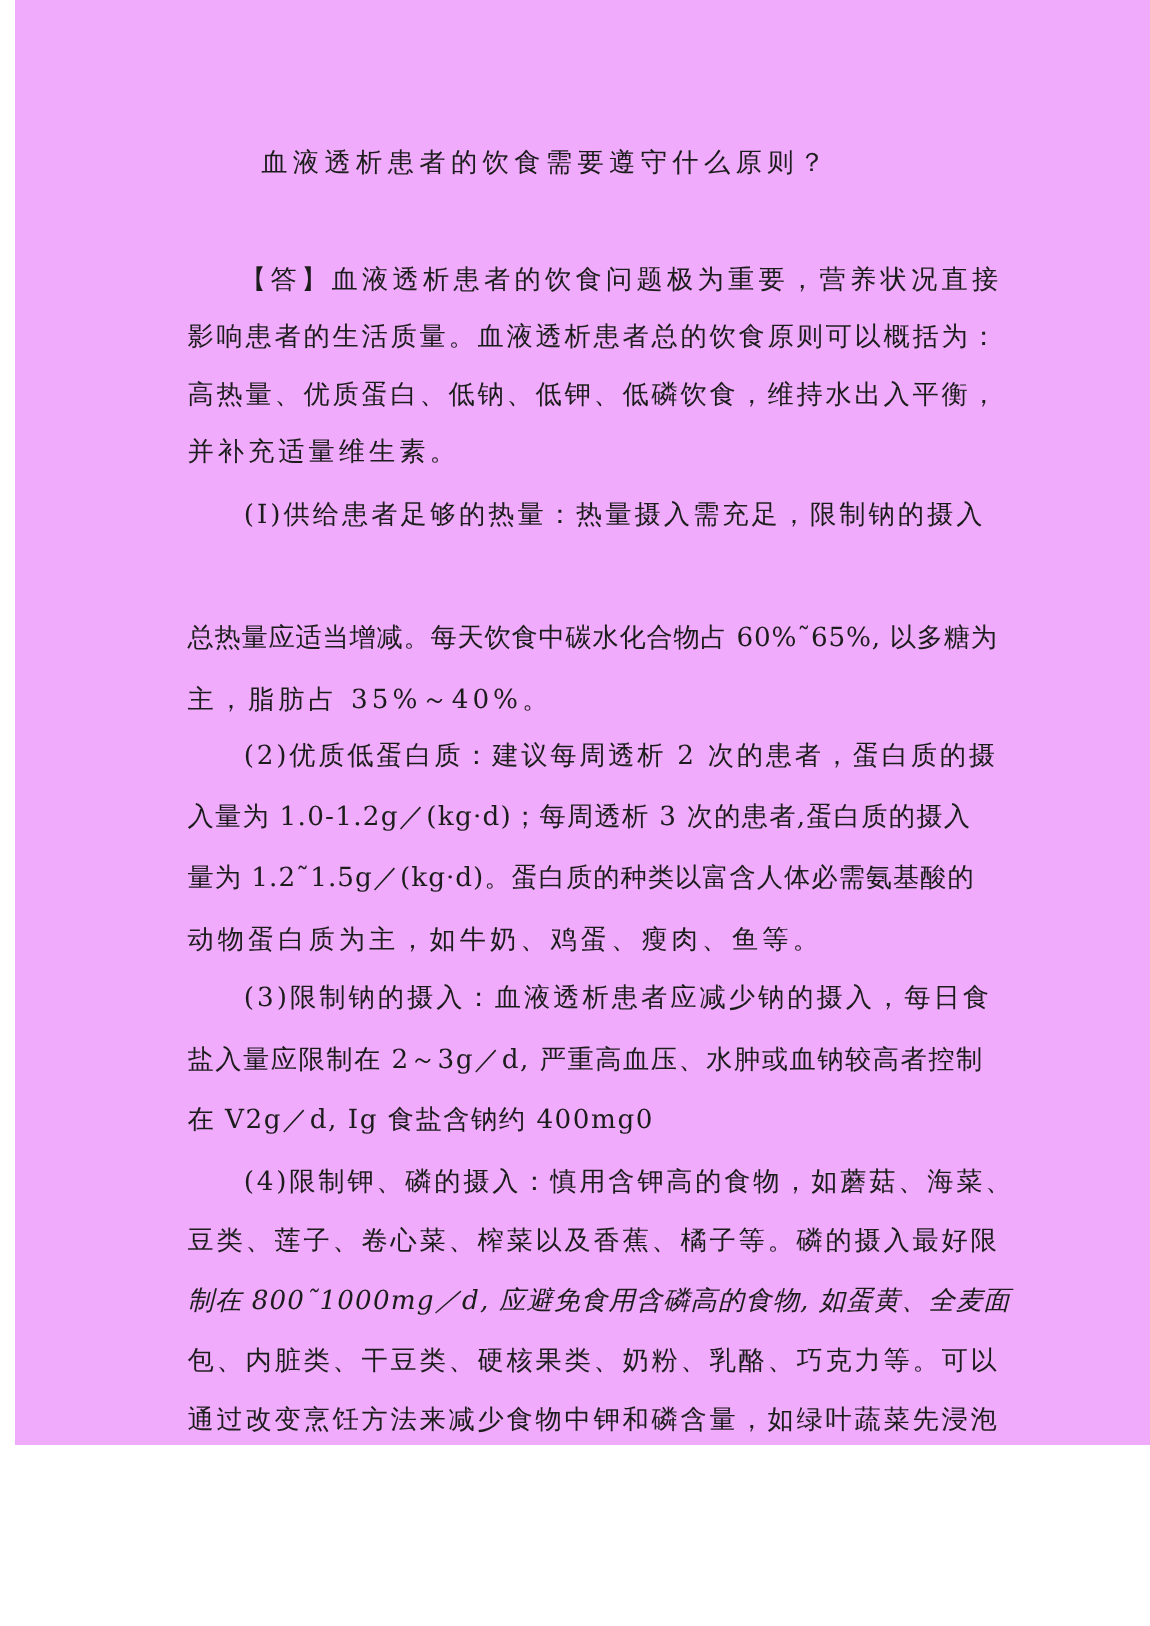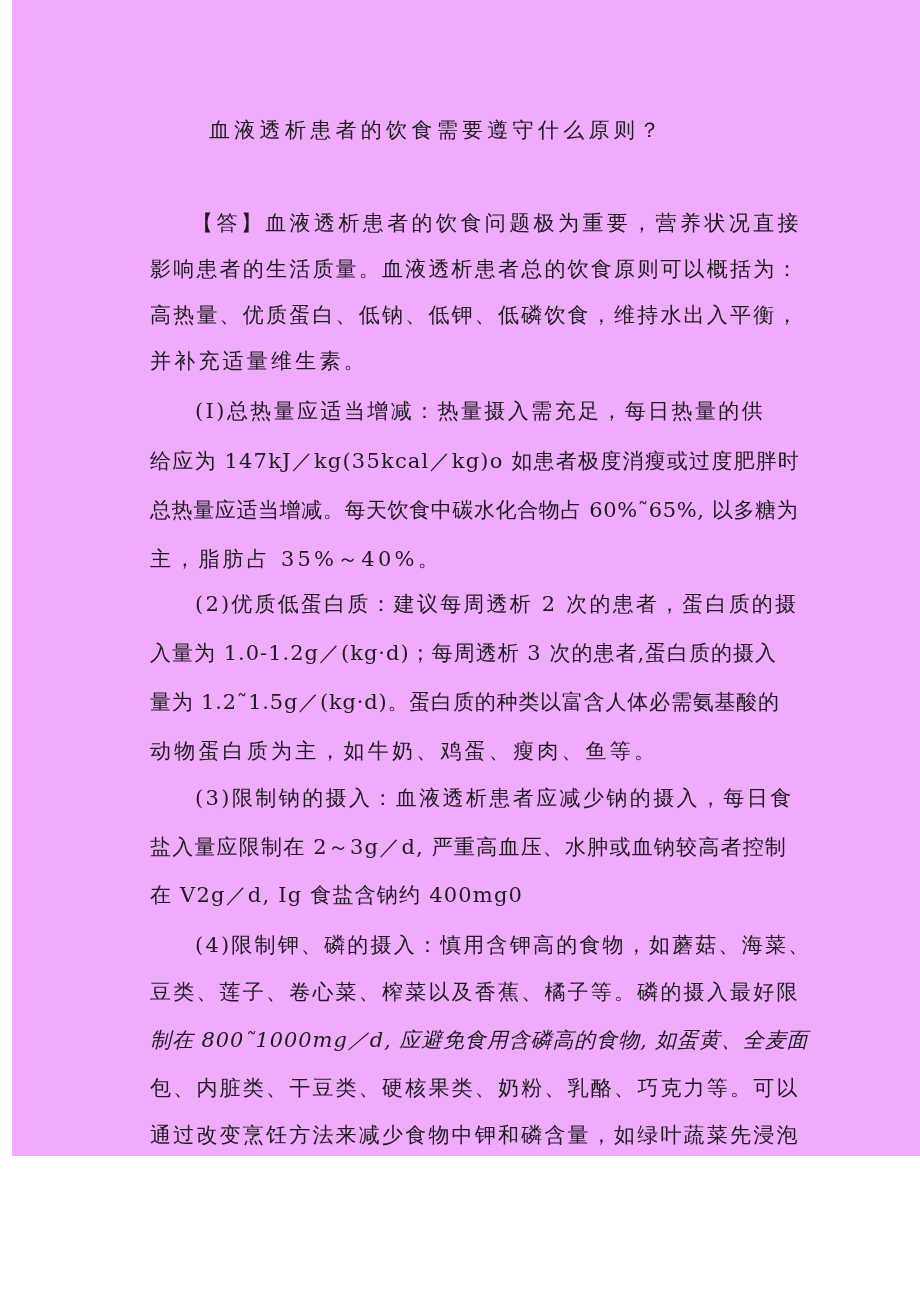--- a/index.html
+++ b/index.html
@@ -54,22 +54,21 @@
 
 <div class="page">
 
   <div class="title" style="top:112px;">血液透析患者的饮食需要遵守什么原则？</div>
 
   <div class="line lead" style="top:205px; letter-spacing:3.4px;">【答】血液透析患者的饮食问题极为重要，营养状况直接</div>
   <div class="line" style="top:251px; letter-spacing:2.2px;">影响患者的生活质量。血液透析患者总的饮食原则可以概括为：</div>
   <div class="line" style="top:297px; letter-spacing:2.2px;">高热量、优质蛋白、低钠、低钾、低磷饮食，维持水出入平衡，</div>
   <div class="line" style="top:343px;">并补充适量维生素。</div>
 
-  <div class="line indent" style="top:393px; letter-spacing:2.4px;">(I)总热量应适当增减：热量摄入需充足，每日热量的供</div>
-  <div class="line" style="top:443px; letter-spacing:1.2px;">给应为 147kJ／kg(35kcal／kg)o 如患者极度消瘦或过度肥胖时</div>
+  <div class="line indent" style="top:393px; letter-spacing:2.4px;">(I)供给患者足够的热量：热量摄入需充足，限制钠的摄入</div>
   <div class="line" style="top:492px; letter-spacing:0.6px;">总热量应适当增减。每天饮食中碳水化合物占 60%˜65%, 以多糖为</div>
   <div class="line" style="top:541px;">主，脂肪占 35%～40%。</div>
 
   <div class="line indent" style="top:586px; letter-spacing:2.2px;">(2)优质低蛋白质：建议每周透析 2 次的患者，蛋白质的摄</div>
   <div class="line" style="top:635px; letter-spacing:1.0px;">入量为 1.0-1.2g／(kg·d)；每周透析 3 次的患者,蛋白质的摄入</div>
   <div class="line" style="top:684px; letter-spacing:0.8px;">量为 1.2˜1.5g／(kg·d)。蛋白质的种类以富含人体必需氨基酸的</div>
   <div class="line" style="top:733px;">动物蛋白质为主，如牛奶、鸡蛋、瘦肉、鱼等。</div>
 
   <div class="line indent" style="top:780px; letter-spacing:2.4px;">(3)限制钠的摄入：血液透析患者应减少钠的摄入，每日食</div>
   <div class="line" style="top:829px; letter-spacing:1.2px;">盐入量应限制在 2～3g／d, 严重高血压、水肿或血钠较高者控制</div>

